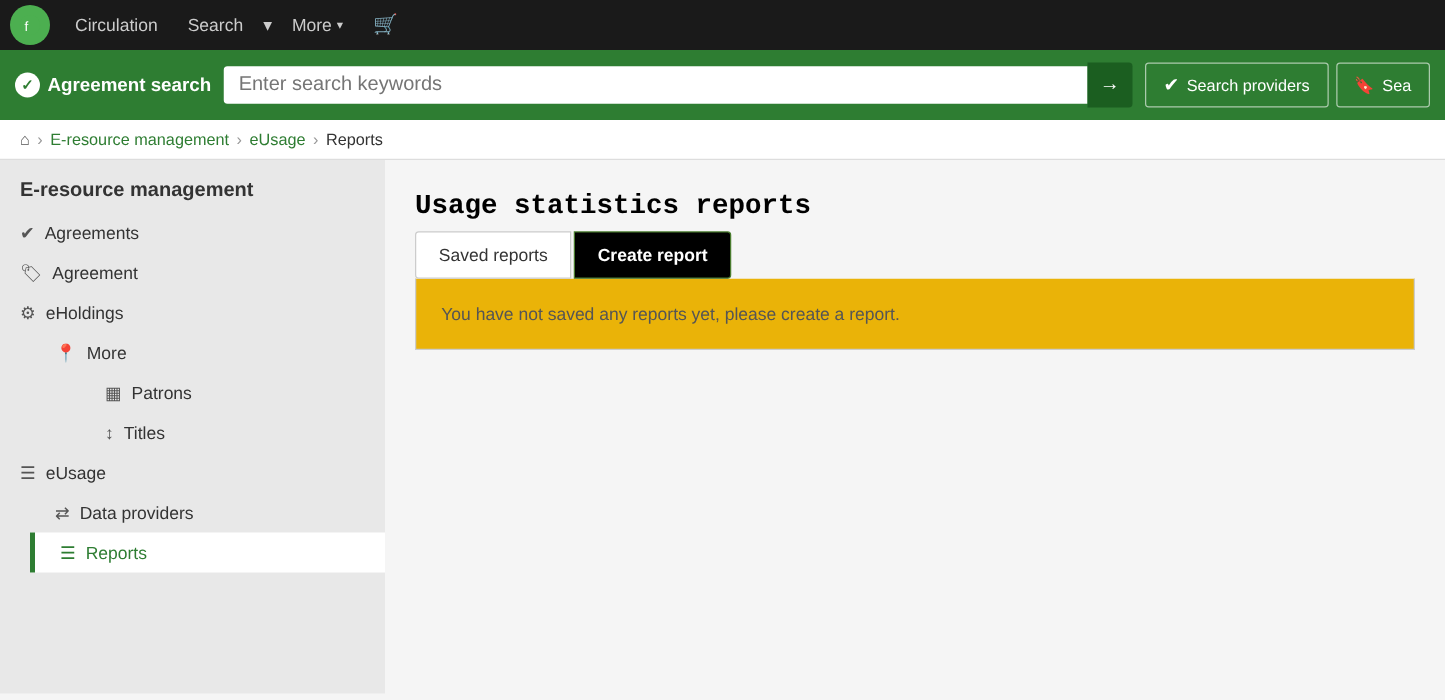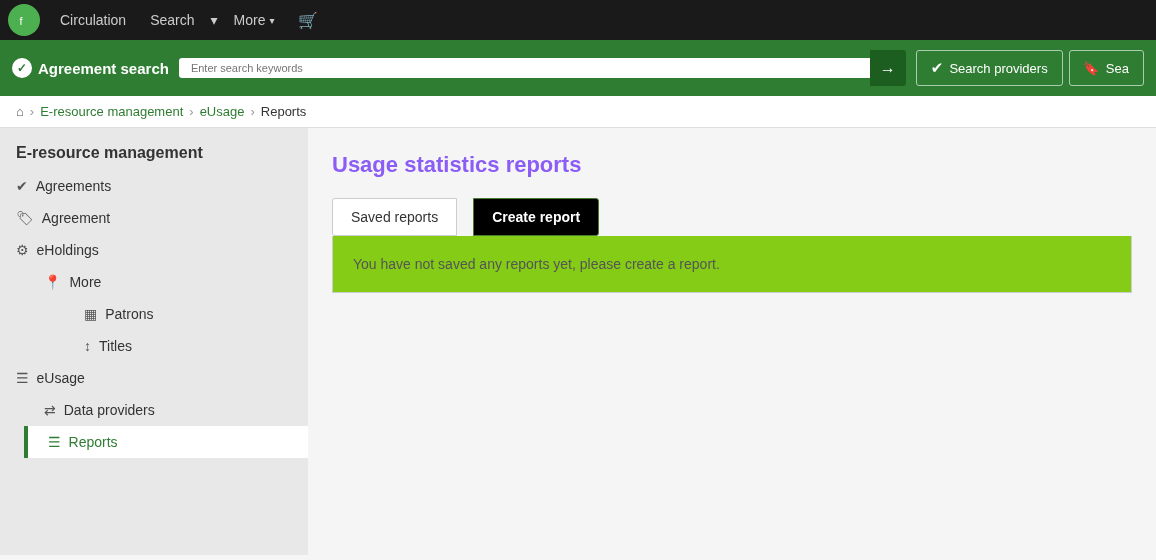--- a/index.html
+++ b/index.html
@@ -68,25 +68,25 @@
       font-size: 12px;
       font-weight: bold;
     }
     .search-input-wrapper {
       flex: 1;
       display: flex;
       align-items: center;
     }
     .search-input {
       flex: 1;
-      height: 20px;
+      height: 30px;
       border: none;
       border-radius: 3px 0 0 3px;
       padding: 0 12px;
-      font-size: 11px;
+      font-size: 16px;
       outline: none;
     }
     .search-go-btn {
       background: #1b5e20;
       border: none;
       height: 36px;
       width: 36px;
       display: flex;
       align-items: center;
       justify-content: center;
@@ -186,46 +186,47 @@
     
     .content {
       flex: 1;
       background: #f5f5f5;
       overflow-y: auto;
       padding: 24px;
     }
     .page-title {
       font-size: 22px;
       font-weight: bold;
-      color: #8b5cf6;
-      margin-bottom: 20px;
+      color: #000000;
+      margin-bottom: 8px;
+      font-family: Liberation Mono, monospace;
     }
     .tabs {
       display: flex;
-      gap: 16px;
+      gap: 2px;
       margin-bottom: 0;
     }
     .tab {
       padding: 10px 18px;
       cursor: pointer;
       font-size: 14px;
       border: 1px solid #ccc;
       background: white;
       color: #333;
     }
     .tab:first-child { border-radius: 3px 0 0 3px; }
     .tab:last-child { border-radius: 0 3px 3px 0; }
     .tab.active {
       background: #000000;
       color: white;
       border-color: #4a7c2f;
       font-weight: bold;
     }
     .tab-content {
-      background: #84cc16;
+      background: #eab308;
       border: 1px solid #ccc;
       border-top: none;
       padding: 20px;
       font-size: 14px;
       color: #555;
     }
   </style>
 </head>
 <body>
 

